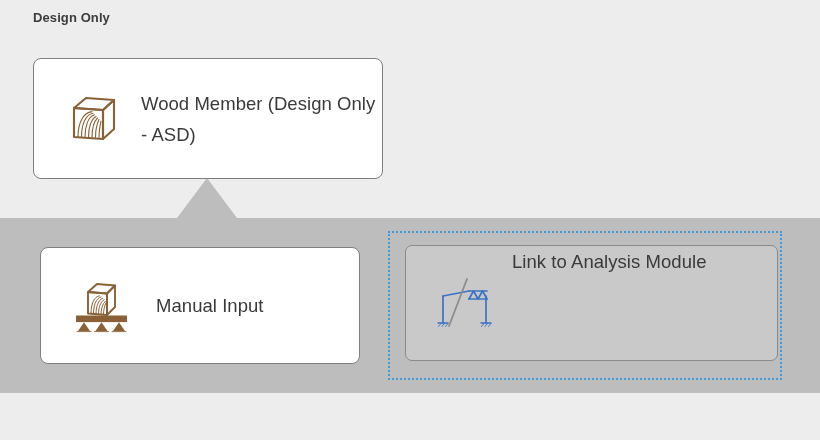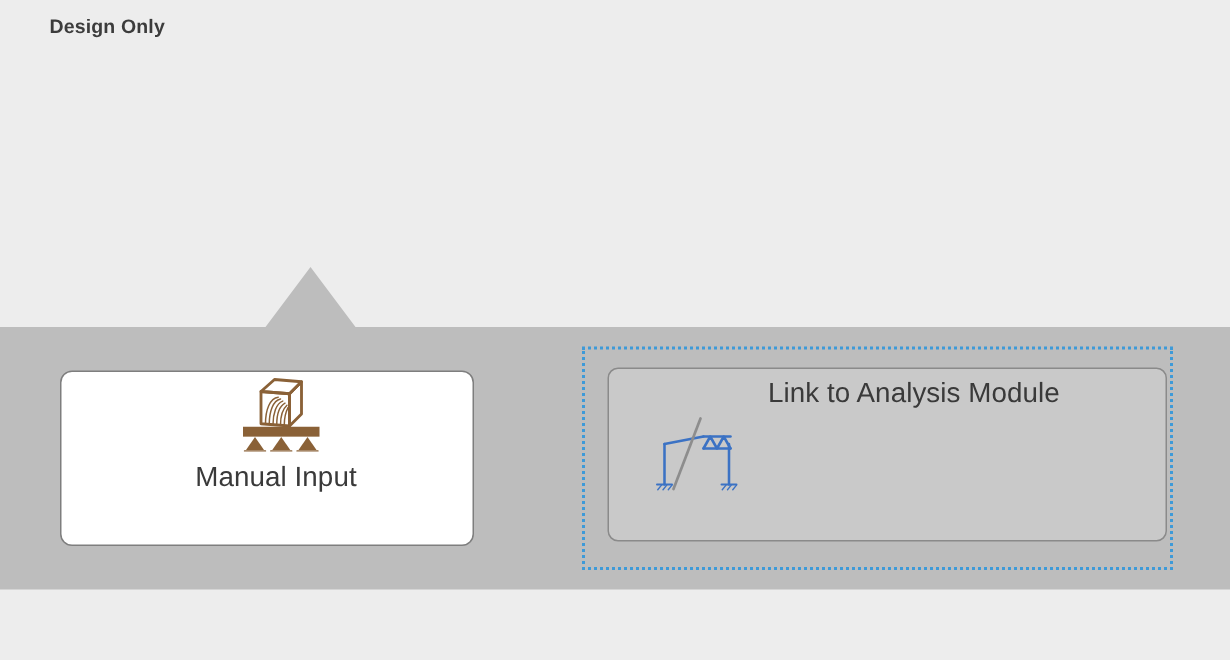--- a/index.html
+++ b/index.html
@@ -66,23 +66,22 @@
   }
   .card-wood-member {
     left: 33px;
     top: 58px;
     width: 350px;
     height: 121px;
   }
   .card-manual-input {
     left: 40px;
     top: 247px;
-    width: 276px;
+    width: 320px;
     height: 117px;
-    flex-direction: column;
   }
 
   .card-icon {
     flex: 0 0 auto;
     display: flex;
     align-items: center;
     justify-content: center;
   }
   .card-wood-member .card-icon { width: 86px; margin-left: 17px; }
   .card-manual-input .card-icon { width: 86px; margin-left: 17px; }
@@ -131,20 +130,45 @@
 </head>
 <body>
 
 <div id="stage">
 
   <div class="section-title">Design Only</div>
 
   <div class="band-pointer"></div>
   <div class="grey-band"></div>
 
+  <div class="card card-wood-member">
+    <div class="card-icon">
+      <svg width="48" height="50" viewBox="0 0 48 50" aria-hidden="true">
+        <g fill="none" stroke="#8a6137" stroke-width="2.1" stroke-linejoin="round" stroke-linecap="round">
+
+          <path d="M4 14 L16 4 L44 6 L33 16 Z"></path>
+
+          <path d="M4 14 L33 16 L33 45 L4 43 Z"></path>
+
+          <path d="M33 16 L44 6 L44 35 L33 45 Z"></path>
+        </g>
+
+        <g fill="none" stroke="#8a6137" stroke-width="1.1" stroke-linecap="round">
+          <path d="M8 43 C8 29 13 18.5 22 17.6"></path>
+          <path d="M11.5 43 C11.5 31 15.4 20.5 23 19.2"></path>
+          <path d="M15 43 C15 32.5 18 22.5 24.5 20.8"></path>
+          <path d="M18.5 43 C18.5 34 21 25 26 22.4"></path>
+          <path d="M22 43.2 C22 35.5 24 27.5 27.5 24"></path>
+          <path d="M25.5 43.4 C25.5 37 27 30 29 25.6"></path>
+          <path d="M29 43.6 C29 38.5 30 32 31 27.2"></path>
+        </g>
+      </svg>
+    </div>
+    <div class="card-label">Wood Member (Design Only - ASD)</div>
+  </div>
 
   <div class="card card-manual-input">
     <div class="card-icon">
       <svg width="56" height="54" viewBox="0 0 56 54" aria-hidden="true">
 
         <g fill="none" stroke="#8a6137" stroke-width="1.9" stroke-linejoin="round" stroke-linecap="round">
           <path d="M15 13 L24 5 L42 6.5 L34 14.5 Z"></path>
           <path d="M15 13 L34 14.5 L34 36 L15 34.5 Z"></path>
           <path d="M34 14.5 L42 6.5 L42 28 L34 36 Z"></path>
         </g>

